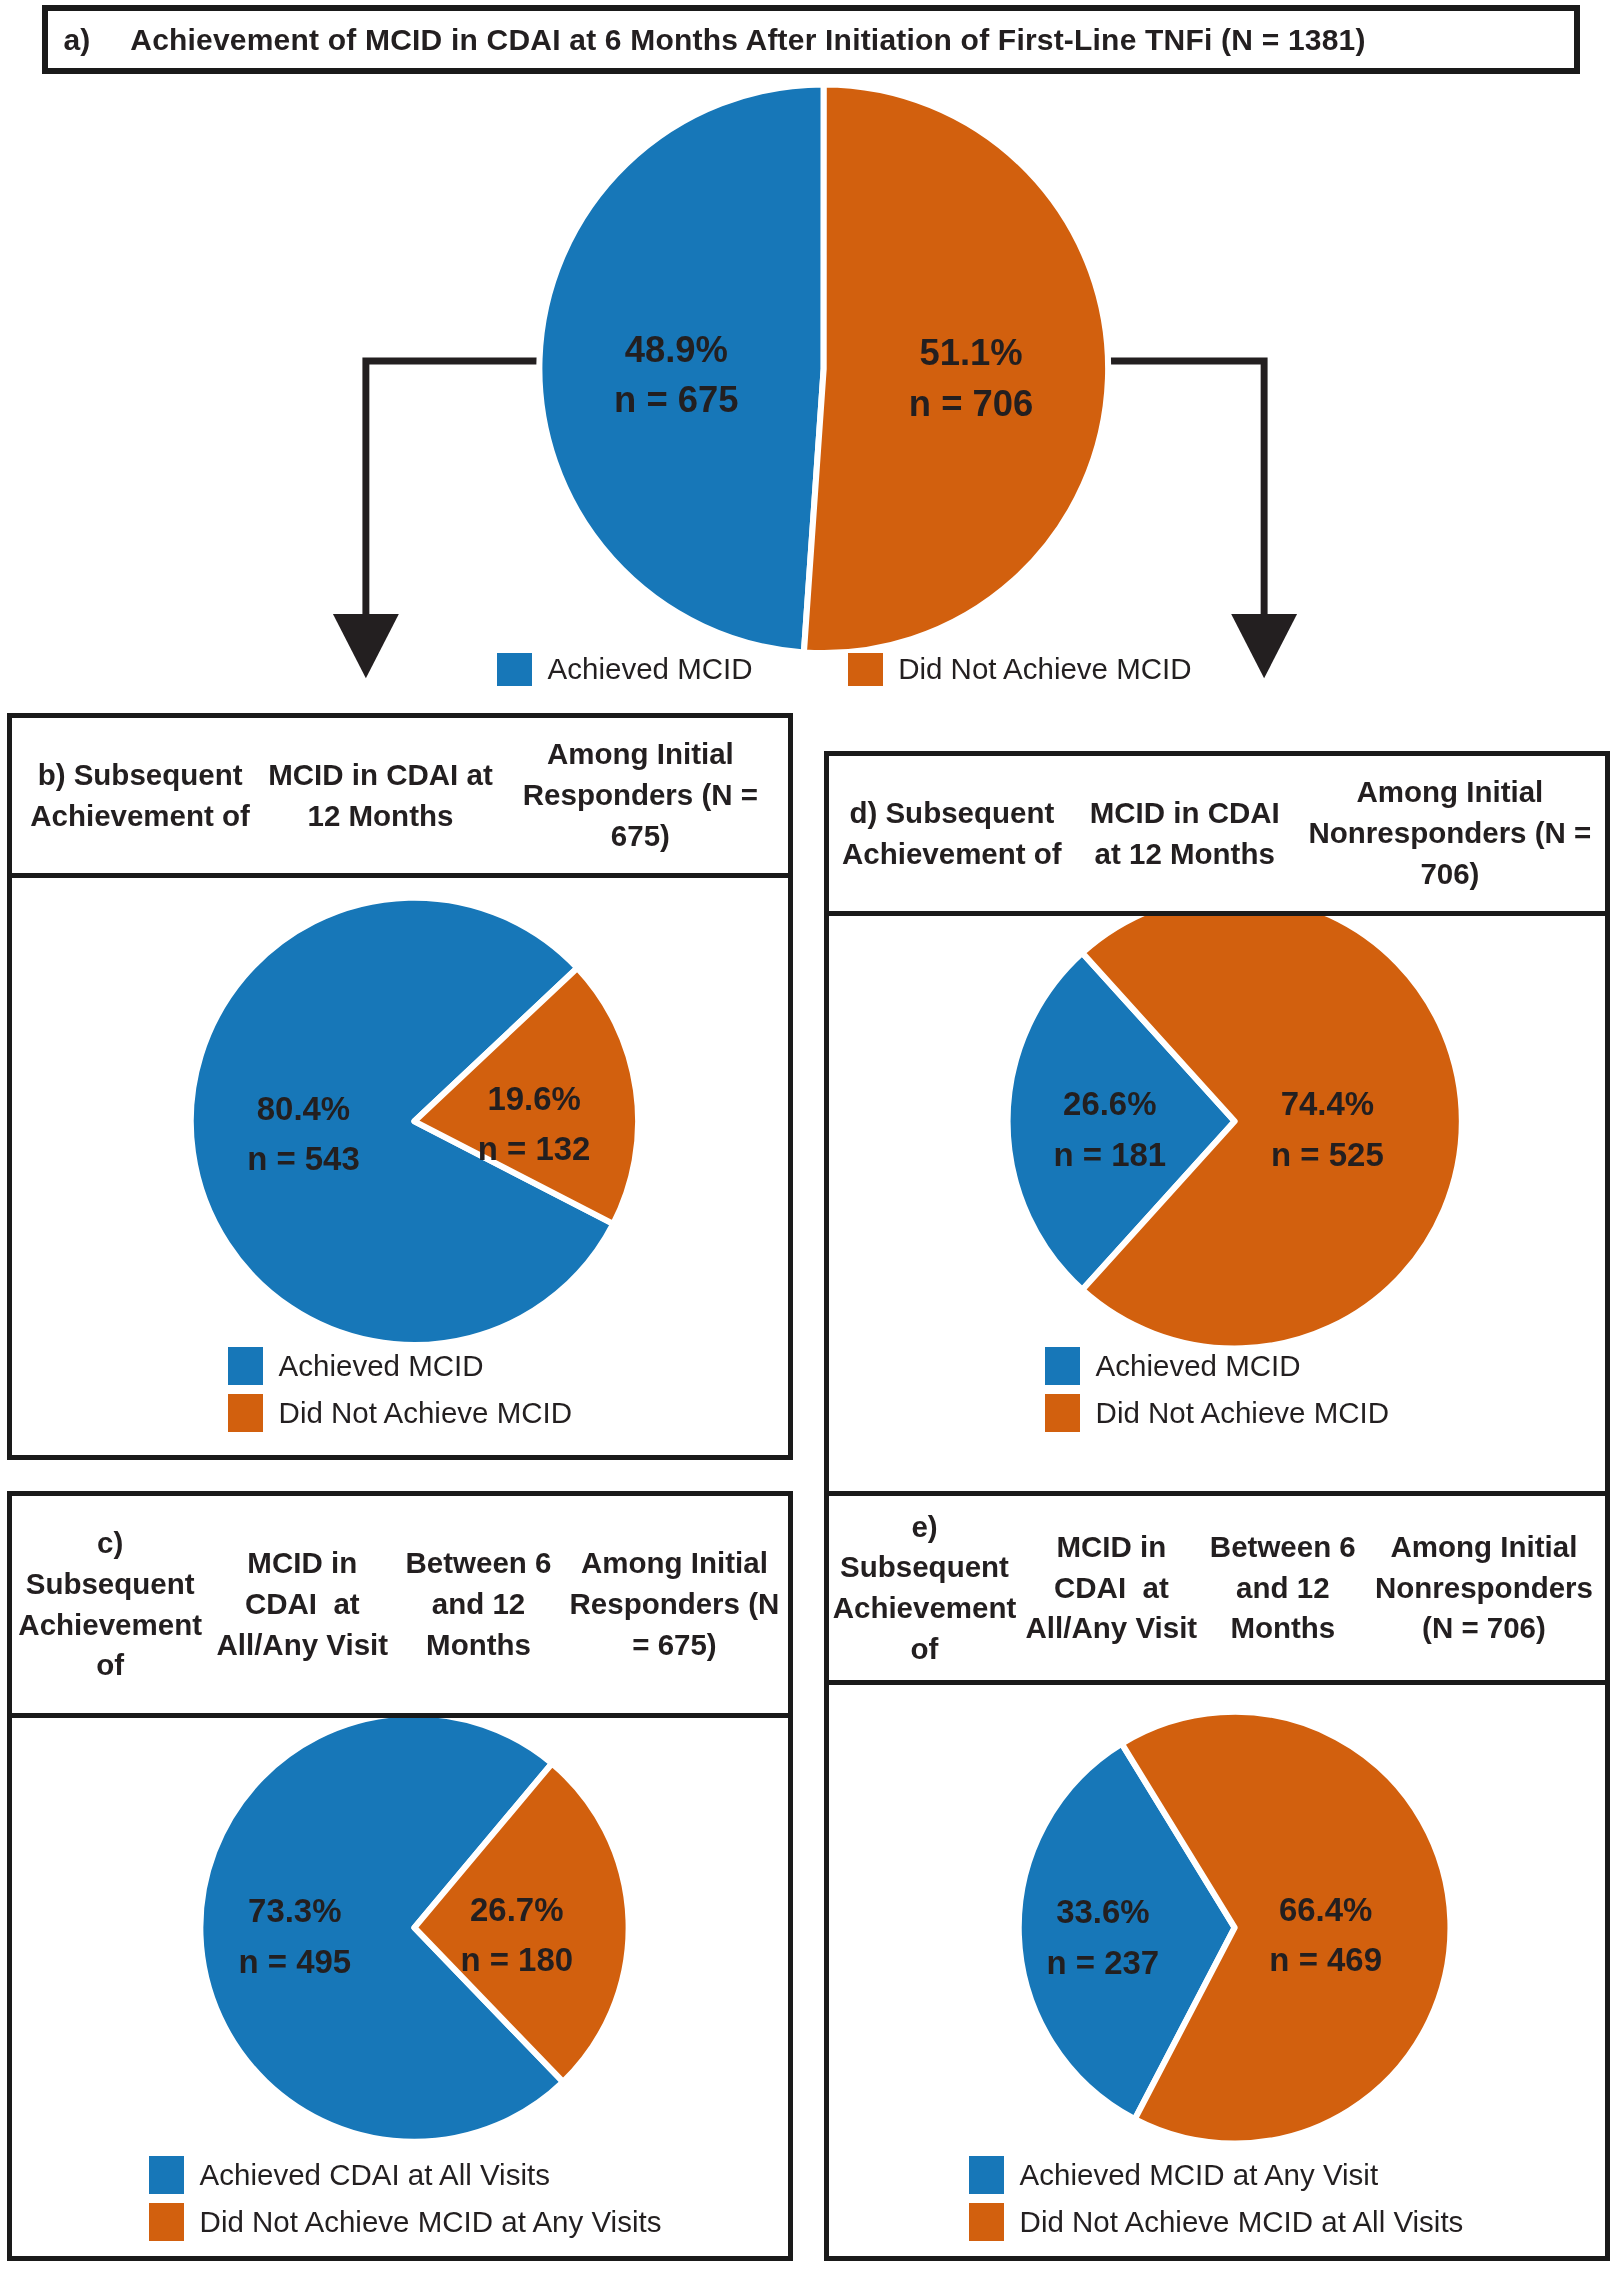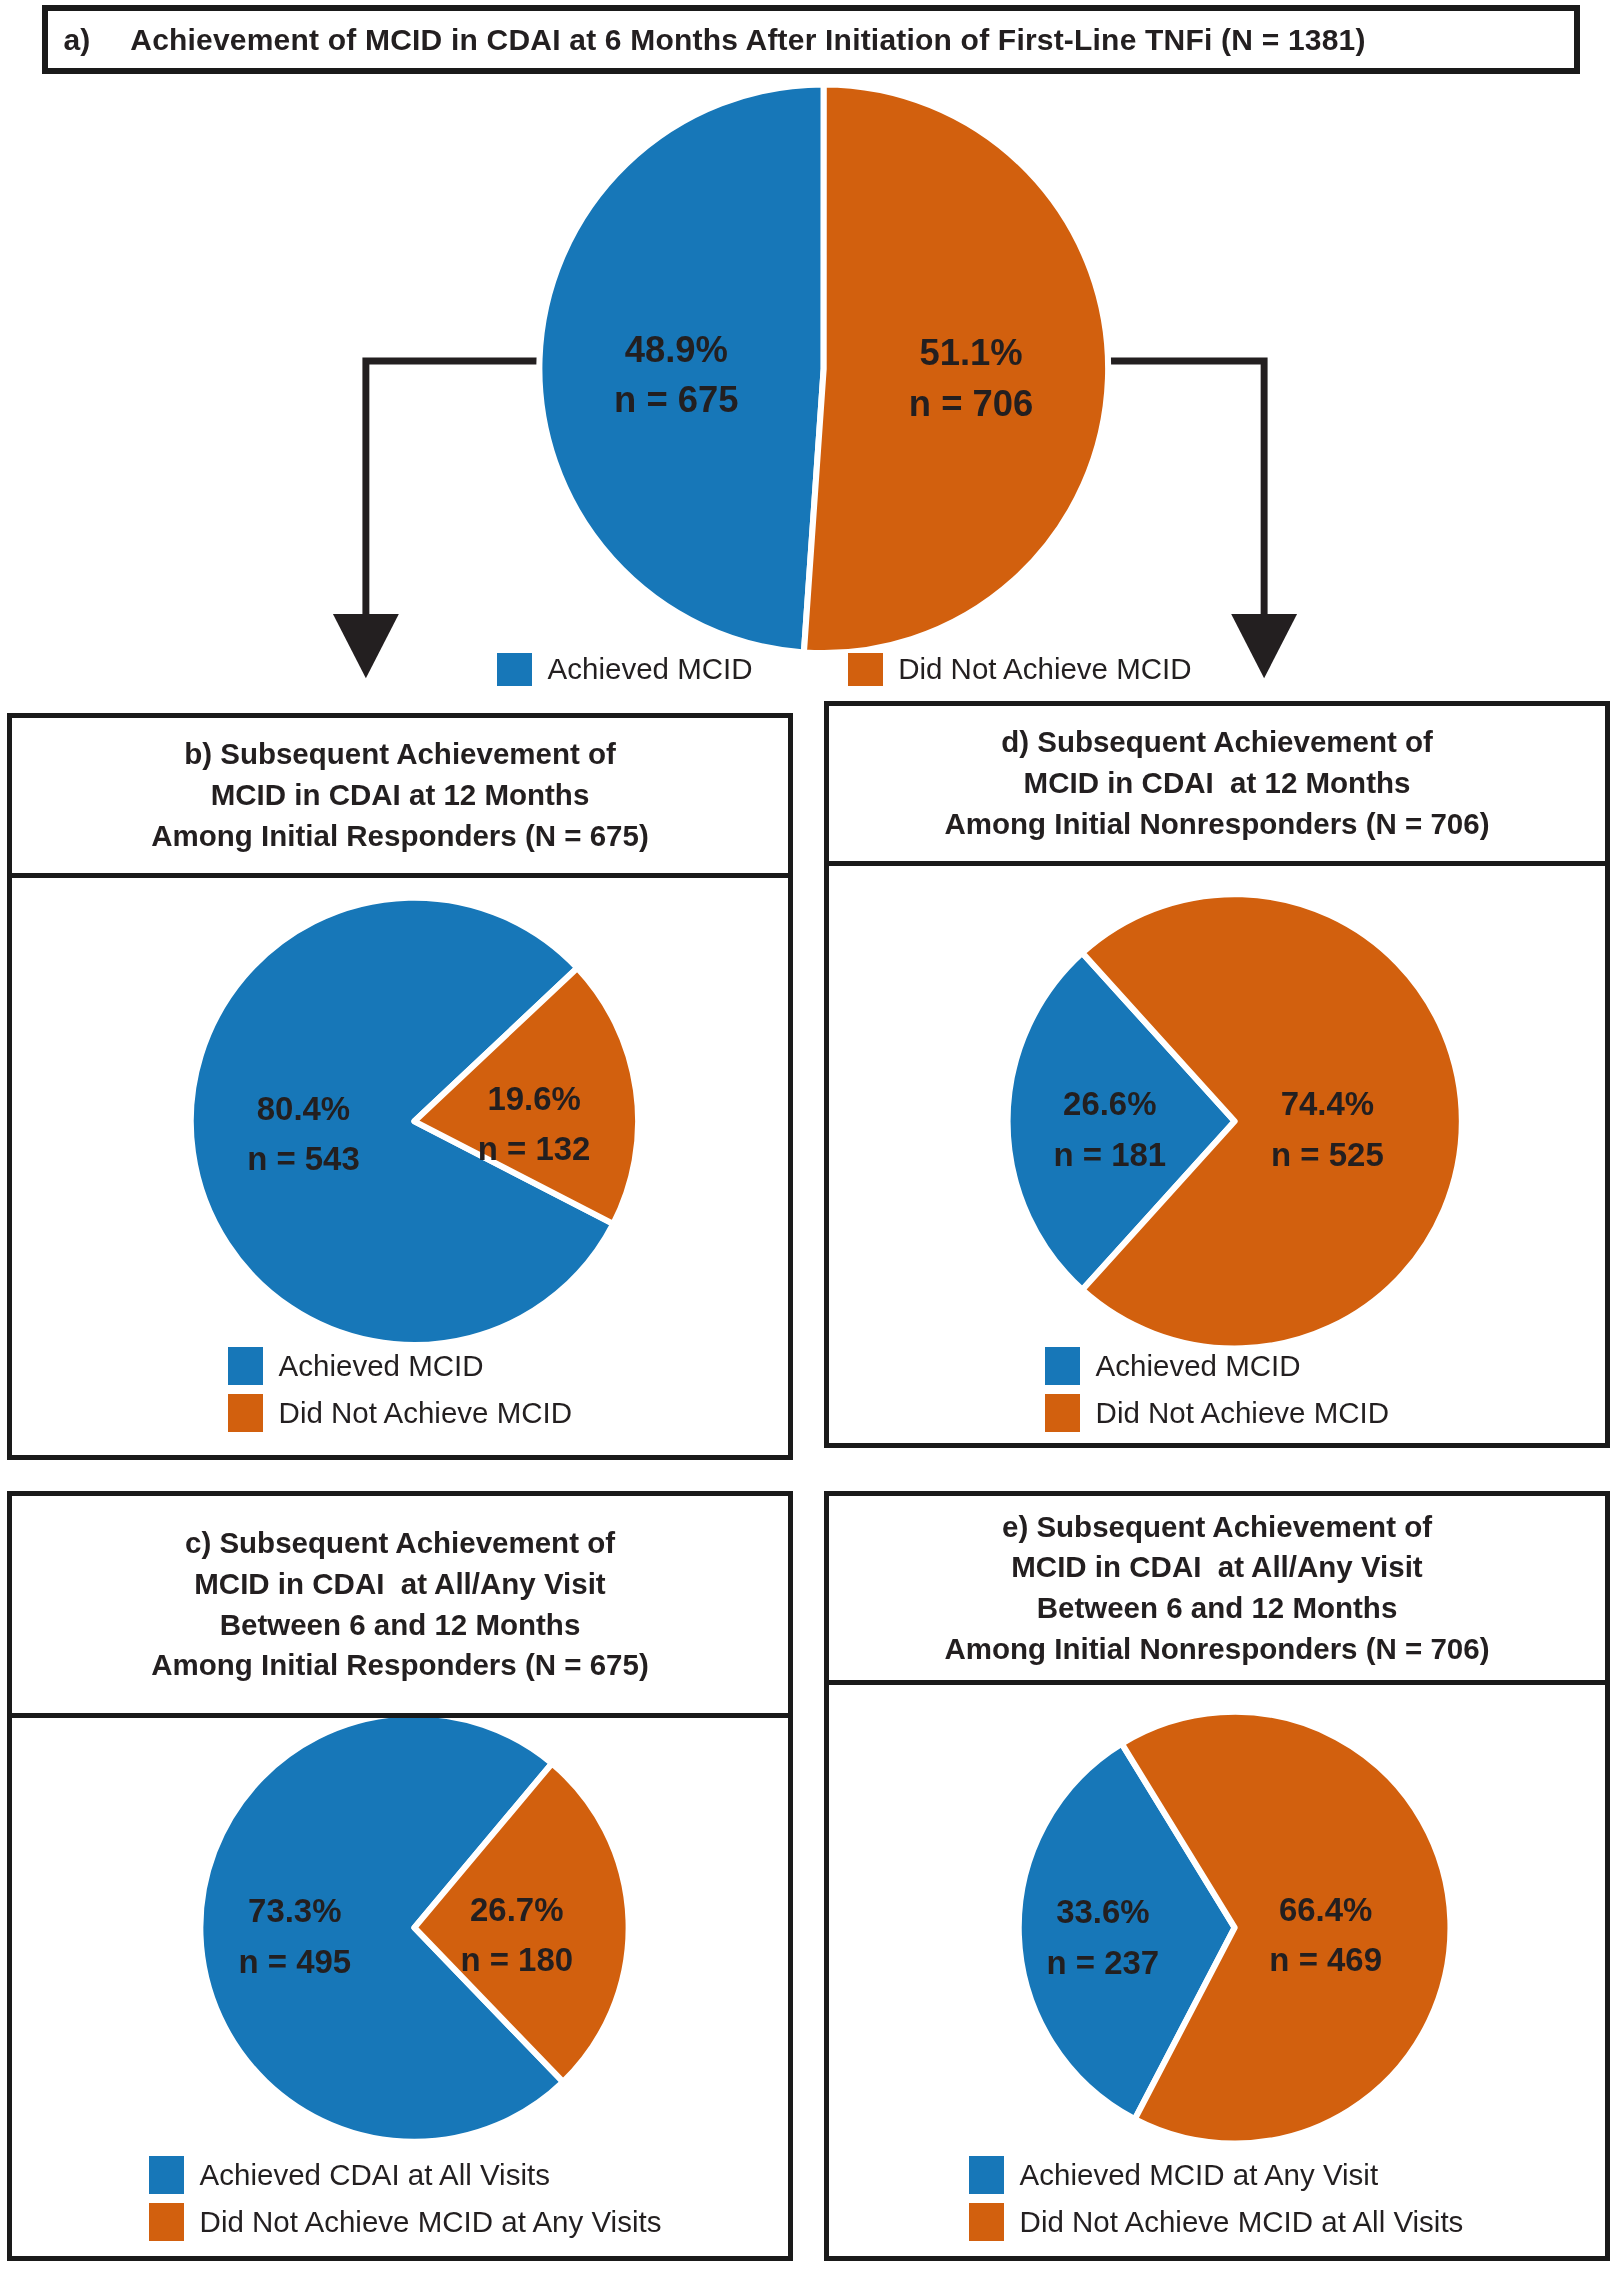--- a/index.html
+++ b/index.html
@@ -11,21 +11,21 @@
   .title-box{
     position:absolute;left:42px;top:5.2px;width:1538px;height:69px;
     border:6px solid #1a1a1a;box-sizing:border-box;background:#ffffff;
     display:flex;align-items:center;font-weight:bold;font-size:30px;white-space:pre;
   }
   .title-box .prefix{margin-left:15.6px;}
   .title-box .text{margin-left:40px;letter-spacing:0.2px;text-align:center;}
   .panel{position:absolute;border:5.2px solid #1a1a1a;box-sizing:border-box;background:transparent;}
   .panel-header{
     border-bottom:5.2px solid #1a1a1a;box-sizing:border-box;background:#ffffff;
-    display:flex;flex-direction:column;align-items:center;justify-content:center;
+    display:flex;align-items:center;justify-content:center;
     font-weight:bold;font-size:29.5px;line-height:1.38;text-align:center;white-space:pre-wrap;
     width:100%;
   }
   .legend{position:absolute;display:flex;font-size:29.5px;padding-left:15px;}
   .legend.row{flex-direction:row;column-gap:95px;align-items:center;}
   .legend.column{flex-direction:column;row-gap:8.7px;align-items:flex-start;}
   .legend-item{display:flex;align-items:center;column-gap:15.6px;}
   .swatch{width:35px;height:38px;flex:0 0 auto;}
   .legend.row .swatch{height:33px;}
 </style>
@@ -86,21 +86,21 @@
   </svg>
 
   <div class="title-box">
     <span class="prefix">a)</span>
     <span class="text">Achievement of MCID in CDAI at 6 Months After Initiation of First-Line TNFi (N = 1381)</span>
   </div>
 
   <div class="panel" id="panel-b" style="left:7px;top:713px;width:786px;height:747px;">
     <div class="panel-header" style="height:160px;"><div>b) Subsequent Achievement of</div><div>MCID in CDAI at 12 Months</div><div>Among Initial Responders (N = 675)</div></div>
   </div>
-  <div class="panel" id="panel-d" style="left:824px;top:701px;width:786px;height:747px;">
+  <div class="panel" id="panel-d" style="left:824px;top:751px;width:786px;height:747px;">
     <div class="panel-header" style="height:160px;"><div>d) Subsequent Achievement of</div><div>MCID in CDAI  at 12 Months</div><div>Among Initial Nonresponders (N = 706)</div></div>
   </div>
   <div class="panel" id="panel-c" style="left:7px;top:1491px;width:786px;height:770px;">
     <div class="panel-header" style="height:222px;"><div>c) Subsequent Achievement of</div><div>MCID in CDAI  at All/Any Visit</div><div>Between 6 and 12 Months</div><div>Among Initial Responders (N = 675)</div></div>
   </div>
   <div class="panel" id="panel-e" style="left:824px;top:1491px;width:786px;height:770px;">
     <div class="panel-header" style="height:189px;"><div>e) Subsequent Achievement of</div><div>MCID in CDAI  at All/Any Visit</div><div>Between 6 and 12 Months</div><div>Among Initial Nonresponders (N = 706)</div></div>
   </div>
 
   <div class="legend row" style="left:482px;top:652px;">

